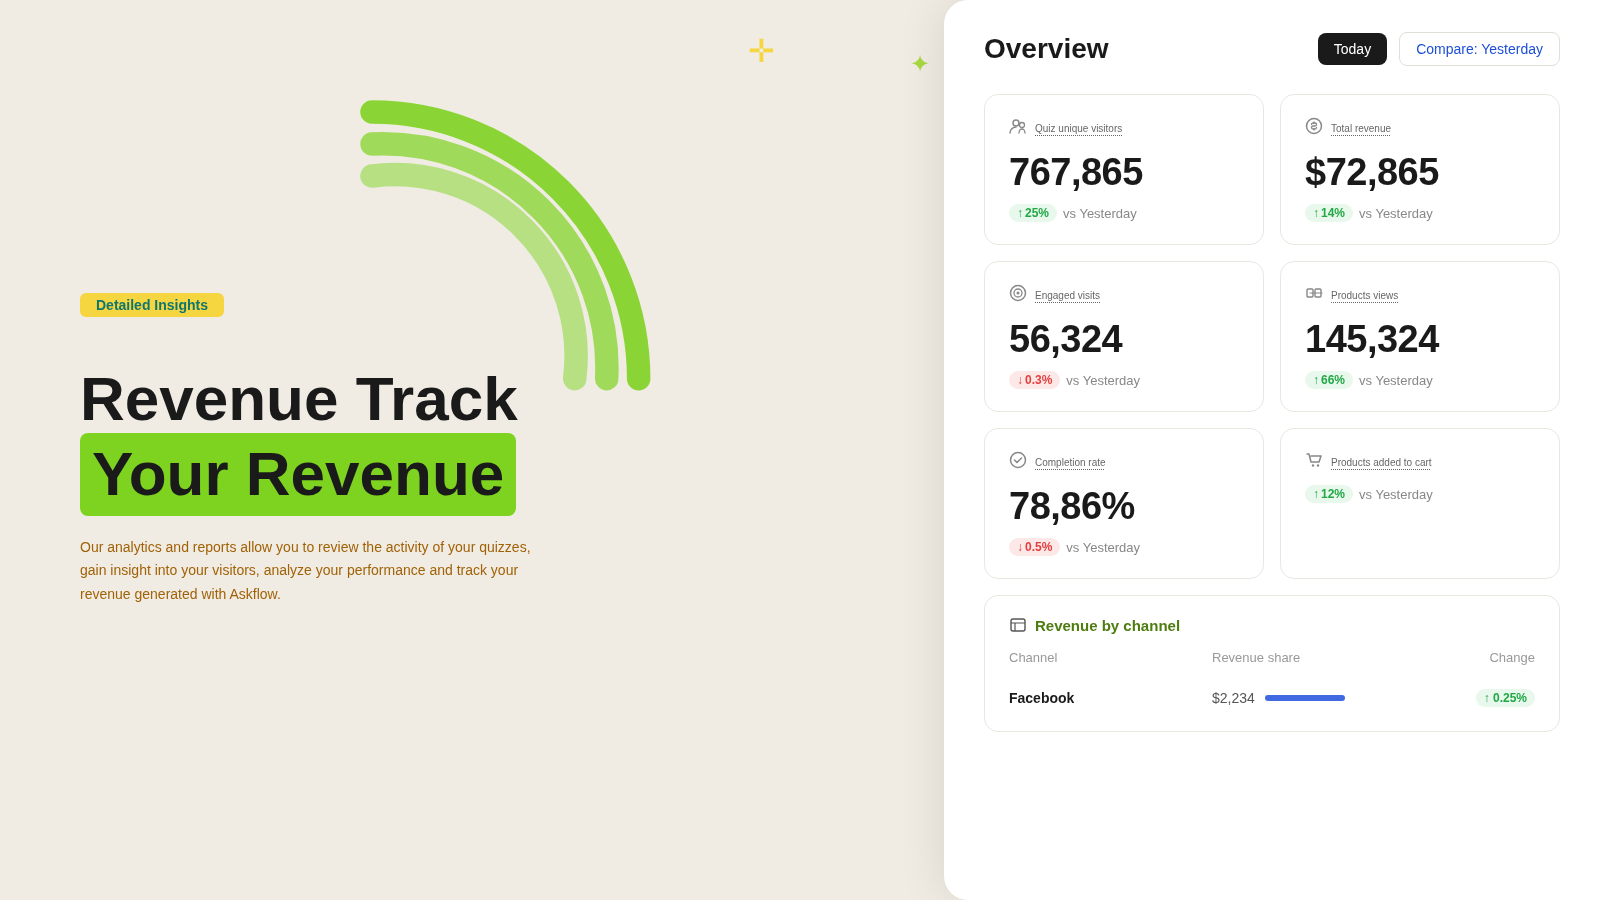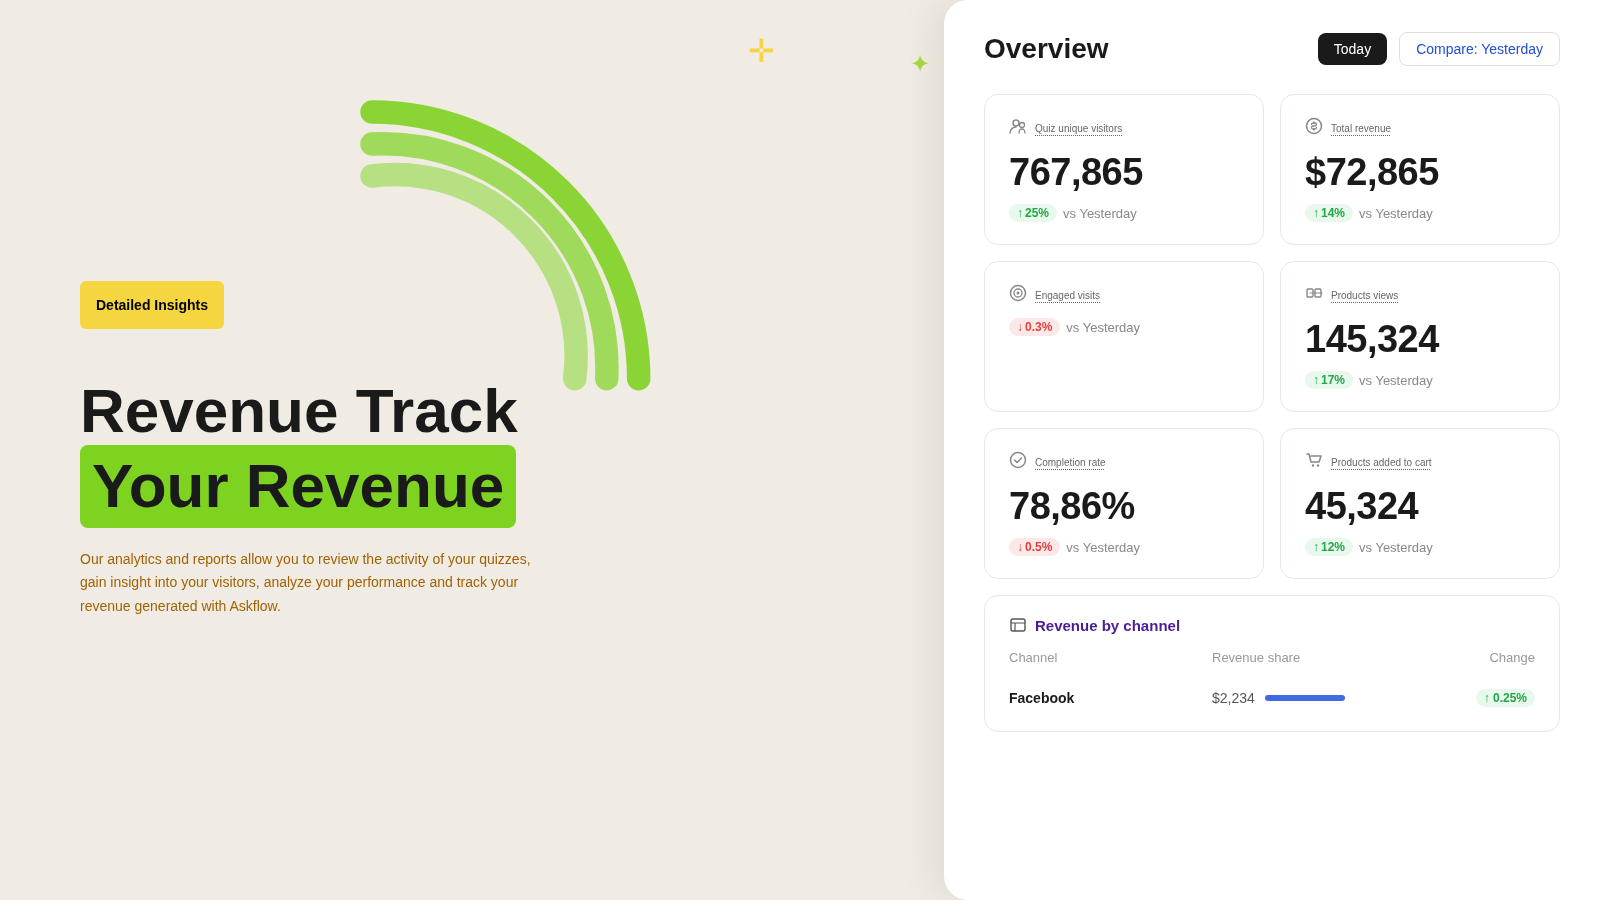--- a/index.html
+++ b/index.html
@@ -34,24 +34,24 @@
       height: 900px;
       display: flex;
       flex-direction: column;
       justify-content: center;
       padding: 60px 80px;
     }
 
     .badge {
       display: inline-block;
       background: #f5d640;
-      color: #000000;
+      color: #0f766e;
       font-size: 14px;
       font-weight: 600;
-      padding: 16px 16px;
+      padding: 4px 16px;
       border-radius: 6px;
       margin-bottom: 48px;
       align-self: flex-start;
     }
 
     .headline {
       font-size: 62px;
       font-weight: 800;
       color: #1a1a1a;
       line-height: 1.1;
@@ -221,21 +221,21 @@
       border-radius: 14px;
       padding: 20px 24px;
     }
 
     .revenue-header {
       display: flex;
       align-items: center;
       gap: 8px;
       font-size: 15px;
       font-weight: 600;
-      color: #4c1d95;
+      color: #4d7c0f;
       margin-bottom: 16px;
     }
 
     .revenue-table-header {
       display: grid;
       grid-template-columns: 1fr 1fr 120px;
       font-size: 13px;
       color: #999;
       margin-bottom: 12px;
       padding-bottom: 8px;
@@ -358,40 +358,41 @@
       <div class="stat-label">
         <span class="stat-icon">
           <svg width="18" height="18" viewBox="0 0 18 18" fill="none">
             <circle cx="9" cy="9" r="7.5" stroke="#888" stroke-width="1.5"></circle>
             <circle cx="9" cy="9" r="4" stroke="#888" stroke-width="1.3"></circle>
             <circle cx="9" cy="9" r="1.5" fill="#888"></circle>
           </svg>
         </span>
         <span>Engaged visits</span>
       </div>
+      <div class="stat-value">56,324</div>
       <div class="stat-change">
         <span class="change-badge change-down">↓ <span>0.3%</span></span>
         <span>vs Yesterday</span>
       </div>
     </div>
 
     <div class="stat-card">
       <div class="stat-label">
         <span class="stat-icon">
           <svg width="18" height="18" viewBox="0 0 18 18" fill="none">
             <rect x="2" y="5" width="6" height="8" rx="1" stroke="#888" stroke-width="1.4"></rect>
             <rect x="10" y="5" width="6" height="8" rx="1" stroke="#888" stroke-width="1.4"></rect>
             <path d="M5 9h12" stroke="#888" stroke-width="1.2" stroke-linecap="round"></path>
           </svg>
         </span>
         <span>Products views</span>
       </div>
       <div class="stat-value">145,324</div>
       <div class="stat-change">
-        <span class="change-badge change-up">↑ <span>17%</span></span>
+        <span class="change-badge change-up">↑ <span>66%</span></span>
         <span>vs Yesterday</span>
       </div>
     </div>
 
     <div class="stat-card">
       <div class="stat-label">
         <span class="stat-icon">
           <svg width="18" height="18" viewBox="0 0 18 18" fill="none">
             <circle cx="9" cy="9" r="7.5" stroke="#888" stroke-width="1.5"></circle>
             <path d="M5.5 9l2.5 2.5 4.5-4.5" stroke="#888" stroke-width="1.5" stroke-linecap="round" stroke-linejoin="round"></path>
@@ -410,21 +411,20 @@
       <div class="stat-label">
         <span class="stat-icon">
           <svg width="18" height="18" viewBox="0 0 18 18" fill="none">
             <path d="M2 3h2l2 8h8l2-6H6" stroke="#888" stroke-width="1.5" stroke-linecap="round" stroke-linejoin="round"></path>
             <circle cx="8" cy="14.5" r="1.2" fill="#888"></circle>
             <circle cx="13" cy="14.5" r="1.2" fill="#888"></circle>
           </svg>
         </span>
         <span>Products added to cart</span>
       </div>
-      <div class="stat-value">45,324</div>
       <div class="stat-change">
         <span class="change-badge change-up">↑ <span>12%</span></span>
         <span>vs Yesterday</span>
       </div>
     </div>
 
   </div>
 
   <div class="revenue-section">
     <div class="revenue-header">

